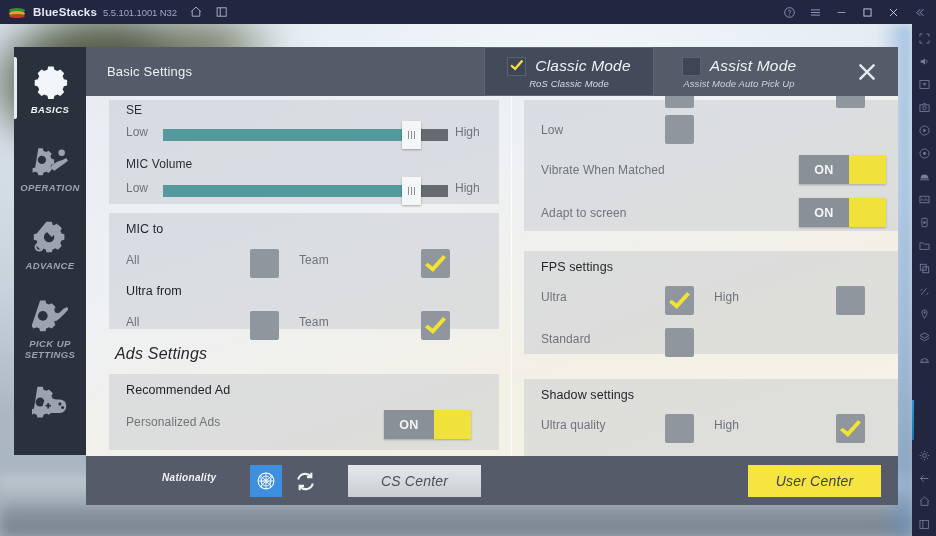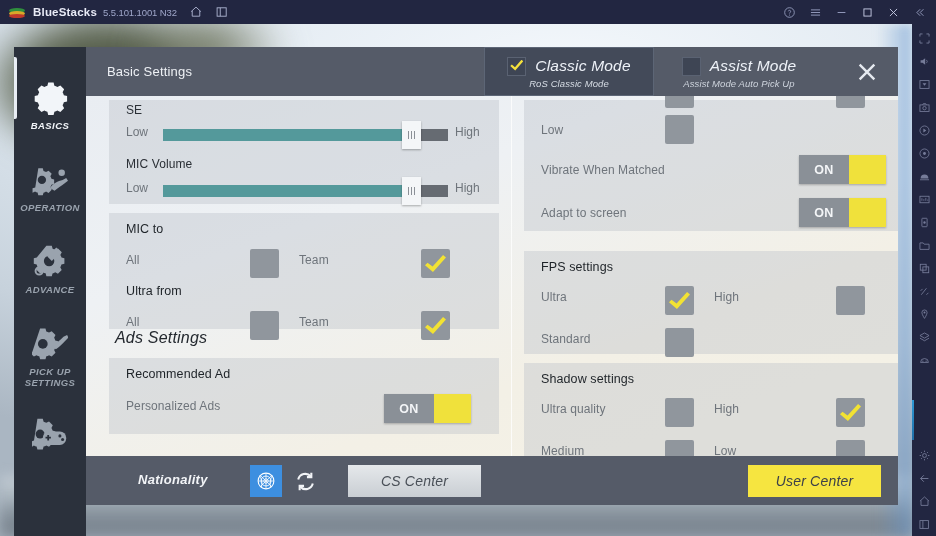--- a/index.html
+++ b/index.html
@@ -88,24 +88,24 @@
   }
 
   
   .dialog {
     position: absolute; left: 14px; top: 47px; width: 884px; height: 458px;
     z-index: 20;
   }
 
   
   .rail {
-    position: absolute; left: 0; top: 0; width: 72px; height: 490px;
+    position: absolute; left: 0; top: 0; width: 72px; height: 408px;
     background: #2b313c;
     display: flex; flex-direction: column; align-items: center;
-    padding-top: 24px; overflow: hidden;
+    padding-top: 8px; overflow: hidden;
   }
   .rail-sel-bar {
     position:absolute; left:0; top:10px; width:3px; height:62px;
     background:#e9eef5; border-radius:0 2px 2px 0;
   }
   .rail-item {
     width: 72px; height: 82px; display:flex; flex-direction:column;
     align-items:center; justify-content:flex-start; padding-top: 6px;
   }
   .rail-item.wide { height: 92px; }
@@ -225,21 +225,21 @@
     display:flex; align-items:center; justify-content:center; letter-spacing:.4px;
   }
   .tgl-sw { flex: 1 1 auto; background:#f0e13b; }
 
   
   .dlg-foot {
     position: absolute; left: 72px; top: 409px; width: 812px; height: 49px;
     background: #555b68;
   }
   .nat-lb {
-    position:absolute; left: 52px; top: 16px; color:#f2f4f7; font-size:13px;
+    position:absolute; left: 76px; top: 16px; color:#f2f4f7; font-size:10px;
     font-weight: bold; font-style: italic; letter-spacing:.3px;
   }
   .nat-flag {
     position:absolute; left: 164px; top: 9px; width: 32px; height: 32px;
     background:#3d8fe0; display:flex; align-items:center; justify-content:center;
   }
   .nat-refresh {
     position:absolute; left: 206px; top: 12px; width: 27px; height: 27px;
     display:flex; align-items:center; justify-content:center;
   }
@@ -588,21 +588,21 @@
           </div>
           <div class="grp-title" style="padding-top:8px;">Ultra from</div>
           <div class="row" style="margin-top:12px;">
             <span class="row-lb">All</span>
             <span class="cbx" style="left:141px; top:1px;"></span>
             <span class="row-lb" style="left:190px;">Team</span>
             <span class="cbx on" style="left:312px; top:1px;"></span>
           </div>
         </div>
 
-        <div style="margin-top:0; padding-left:6px;">
+        <div style="margin-top:16px; padding-left:6px;">
           <span class="sec-title">Ads Settings</span>
         </div>
         <div class="card" style="height:76px; margin-top:11px;">
           <div class="grp-title">Recommended Ad</div>
           <div class="row" style="margin-top:13px;">
             <span class="row-lb">Personalized Ads</span>
             <span class="tgl" style="left:275px; top:0px;">
               <span class="tgl-lb">ON</span>
               <span class="tgl-sw"></span>
             </span>
@@ -645,21 +645,21 @@
             <span class="cbx on" style="left:141px; top:1px;"></span>
             <span class="row-lb" style="left:190px;">High</span>
             <span class="cbx" style="left:312px; top:1px;"></span>
           </div>
           <div class="row" style="margin-top:14px;">
             <span class="row-lb">Standard</span>
             <span class="cbx" style="left:141px; top:1px;"></span>
           </div>
         </div>
 
-        <div class="card" style="height:95px; margin-top:9px;">
+        <div class="card" style="height:95px; margin-top:25px;">
           <div class="grp-title">Shadow settings</div>
           <div class="row" style="margin-top:11px;">
             <span class="row-lb">Ultra quality</span>
             <span class="cbx" style="left:141px; top:1px;"></span>
             <span class="row-lb" style="left:190px;">High</span>
             <span class="cbx on" style="left:312px; top:1px;"></span>
           </div>
           <div class="row" style="margin-top:14px;">
             <span class="row-lb">Medium</span>
             <span class="cbx" style="left:141px; top:1px;"></span>

